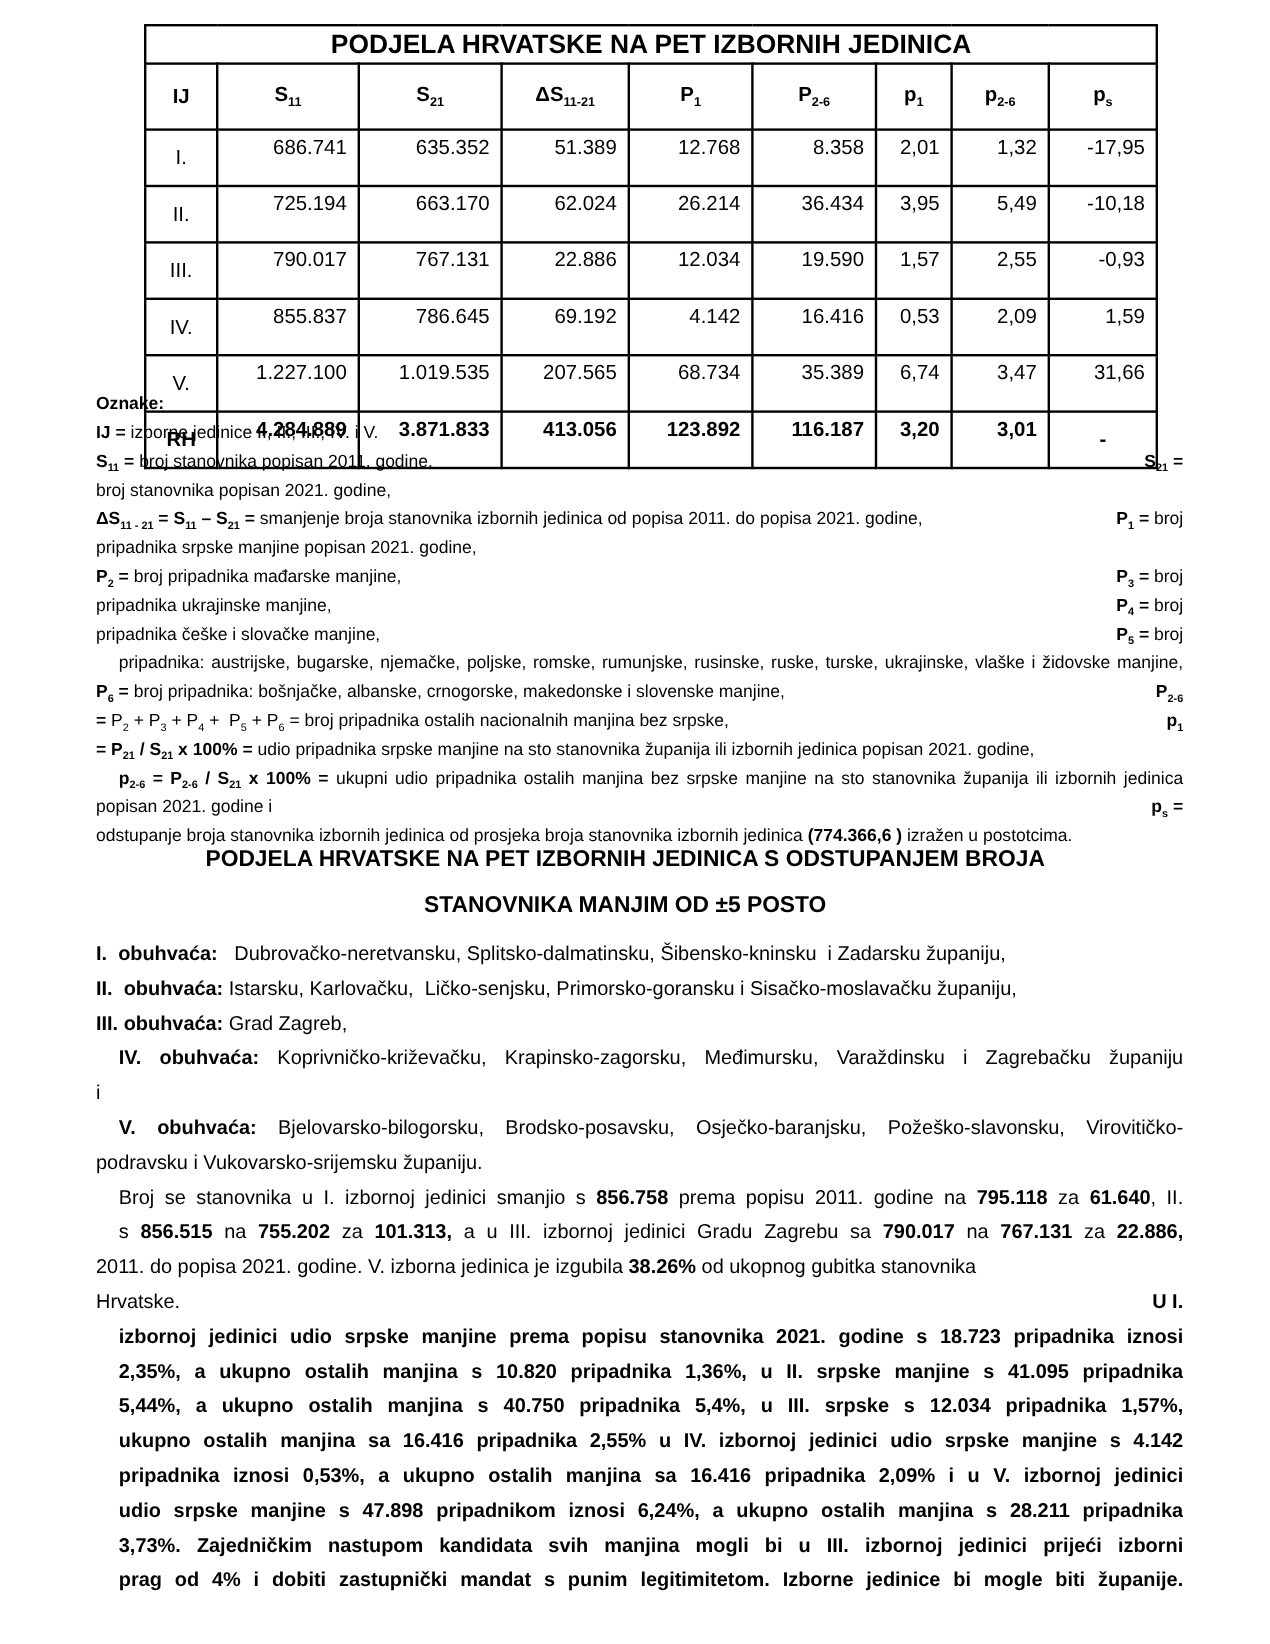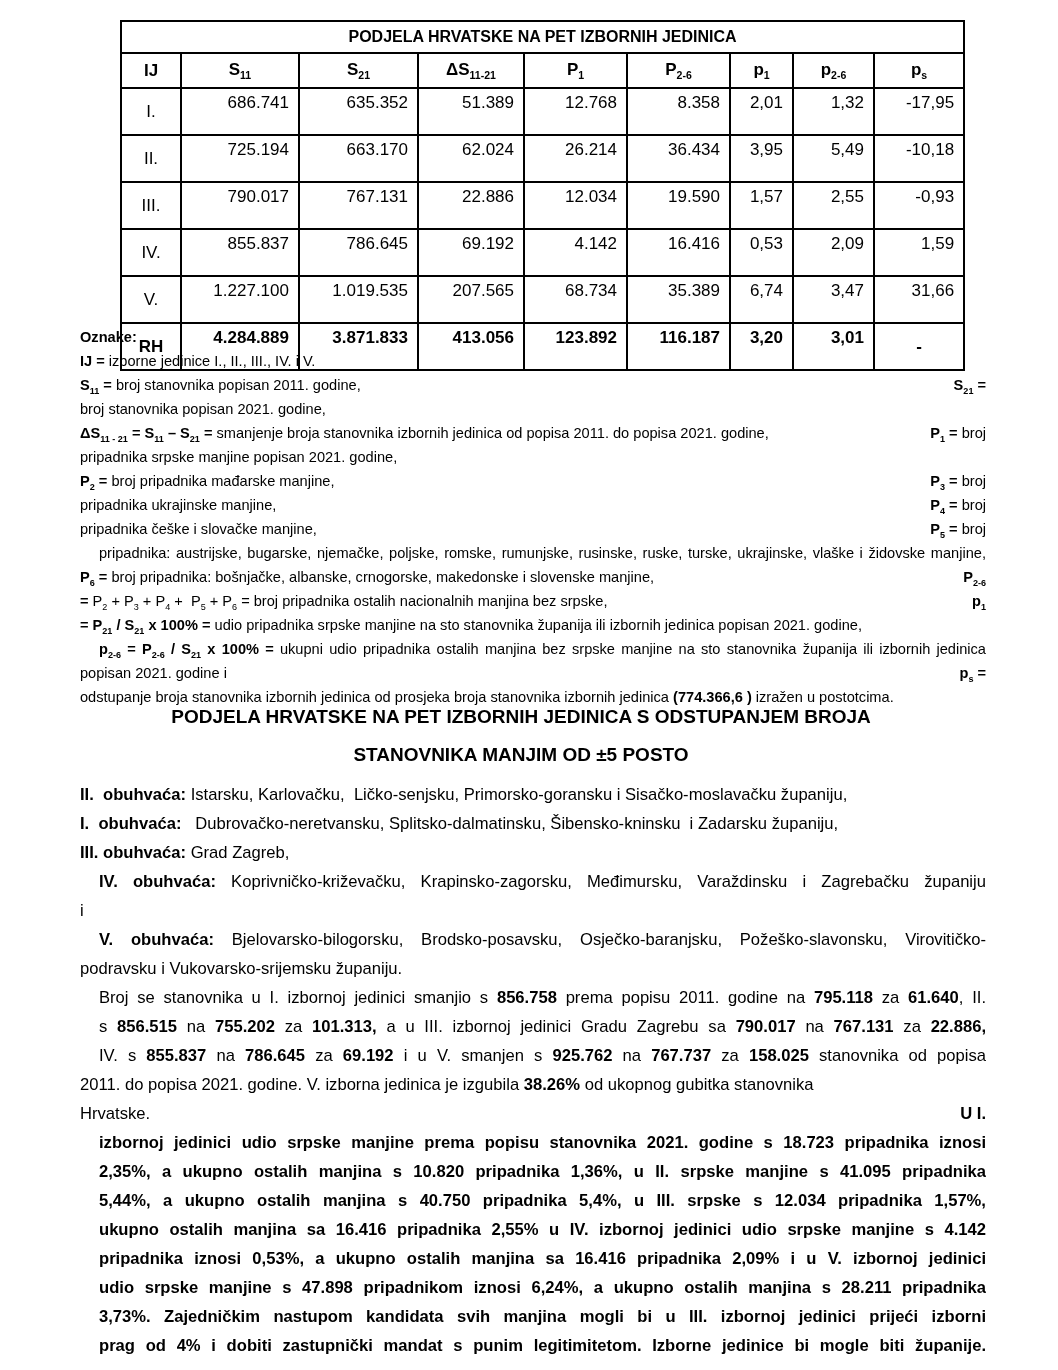--- a/index.html
+++ b/index.html
@@ -6,22 +6,22 @@
   .page{
     position:relative;width:1058px;height:1370px;background:#fff;color:#000;
     font-family:"Liberation Sans", sans-serif;overflow:hidden;
   }
   
   .datatable{
     position:absolute;left:120px;top:20px;width:843px;
     border-collapse:collapse;table-layout:fixed;
   }
   .datatable td,.datatable th{border:2px solid #000;overflow:hidden;}
-  .titlecell{font-weight:bold;font-size:16px;text-align:center;height:30px;padding:0;}
-  .colhead{font-weight:bold;font-size:17px;text-align:center;height:33px;padding:0;}
+  .titlecell{font-weight:bold;font-size:22px;text-align:center;height:30px;padding:0;}
+  .colhead{font-weight:bold;font-size:17px;text-align:center;height:33px;padding:10px;}
   .num{font-size:17px;text-align:right;padding:0 9px 18px 0;height:27px;}
   .num.ctr{text-align:center;padding:0;}
   .rowlabel{font-size:17px;text-align:center;padding:0;}
   .boldrow td{font-weight:bold;}
   sub{font-size:0.62em;}
   
   .oznake{position:absolute;left:80px;top:325px;width:906px;font-size:14.6px;line-height:24px;}
   .oz-line{height:24px;}
   
   .heading2{position:absolute;left:68px;top:698px;width:906px;margin:0;
@@ -180,30 +180,29 @@
       </div>
       <div class="oz-line pline"><span class="seg">odstupanje broja stanovnika izbornih jedinica od prosjeka broja stanovnika izbornih jedinica <b>(774.366,6 )</b> izražen u postotcima.</span></div>
     </section>
 
   <h2 class="heading2">
     <div>PODJELA HRVATSKE NA PET IZBORNIH JEDINICA S ODSTUPANJEM BROJA</div>
     <div>STANOVNIKA MANJIM OD ±5 POSTO</div>
   </h2>
 
   <section class="bodytext" id="body-section">
+      <div class="bd-line pline"><span class="seg"><b>I.  obuhvaća:</b>   Dubrovačko-neretvansku, Splitsko-dalmatinsku, Šibensko-kninsku  i Zadarsku županiju,</span></div>
       <div class="bd-line pline"><span class="seg"><b>II.  obuhvaća:</b> Istarsku, Karlovačku,  Ličko-senjsku, Primorsko-goransku i Sisačko-moslavačku županiju,</span></div>
-      <div class="bd-line pline"><span class="seg"><b>I.  obuhvaća:</b>   Dubrovačko-neretvansku, Splitsko-dalmatinsku, Šibensko-kninsku  i Zadarsku županiju,</span></div>
       <div class="bd-line pline"><span class="seg"><b>III. obuhvaća:</b> Grad Zagreb,</span></div>
       <div class="bd-line jline"><span class="seg"><b>IV.  obuhvaća:</b> Koprivničko-križevačku, Krapinsko-zagorsku, Međimursku, Varaždinsku i Zagrebačku županiju</span></div>
       <div class="bd-line pline"><span class="seg">i</span></div>
       <div class="bd-line jline"><span class="seg"><b>V.  obuhvaća:</b> Bjelovarsko-bilogorsku, Brodsko-posavsku, Osječko-baranjsku, Požeško-slavonsku, Virovitičko-</span></div>
       <div class="bd-line pline"><span class="seg">podravsku i Vukovarsko-srijemsku županiju.</span></div>
       <div class="bd-line jline"><span class="seg">Broj se stanovnika u I. izbornoj jedinici smanjio s <b>856.758</b> prema popisu 2011. godine na <b>795.118</b> za <b>61.640</b>, II.</span></div>
       <div class="bd-line jline"><span class="seg">s <b>856.515</b> na <b>755.202</b> za <b>101.313,</b> a u III. izbornoj jedinici Gradu Zagrebu sa <b>790.017</b> na <b>767.131</b> za <b>22.886,</b></span></div>
-      <div class="bd-line jline"><span class="seg">IV. s  <b>855.837</b> na <b>786.645</b> za <b>69.192</b> i u V. smanjen s <b>925.762</b> na  <b>767.737</b> za <b>158.025</b> stanovnika od popisa</span></div>
       <div class="bd-line pline"><span class="seg">2011. do popisa 2021. godine. V. izborna jedinica je izgubila <b>38.26%</b> od ukopnog gubitka stanovnika</span></div>
       <div class="bd-line flexline">
         <span class="seg">Hrvatske.</span>
         <span class="seg rseg"><b>U I.</b></span>
       </div>
       <div class="bd-line jline"><span class="seg"><b>izbornoj jedinici udio srpske manjine prema popisu stanovnika 2021. godine s 18.723 pripadnika iznosi</b></span></div>
       <div class="bd-line jline"><span class="seg"><b>2,35%, a ukupno ostalih manjina s 10.820 pripadnika 1,36%, u II. srpske manjine s 41.095 pripadnika</b></span></div>
       <div class="bd-line jline"><span class="seg"><b>5,44%, a ukupno ostalih manjina s 40.750 pripadnika 5,4%, u III. srpske s 12.034 pripadnika 1,57%,</b></span></div>
       <div class="bd-line jline"><span class="seg"><b>ukupno ostalih manjina sa 16.416 pripadnika 2,55% u IV. izbornoj jedinici udio srpske manjine s 4.142</b></span></div>
       <div class="bd-line jline"><span class="seg"><b>pripadnika iznosi 0,53%, a ukupno ostalih  manjina sa 16.416 pripadnika 2,09% i  u V. izbornoj jedinici</b></span></div>

